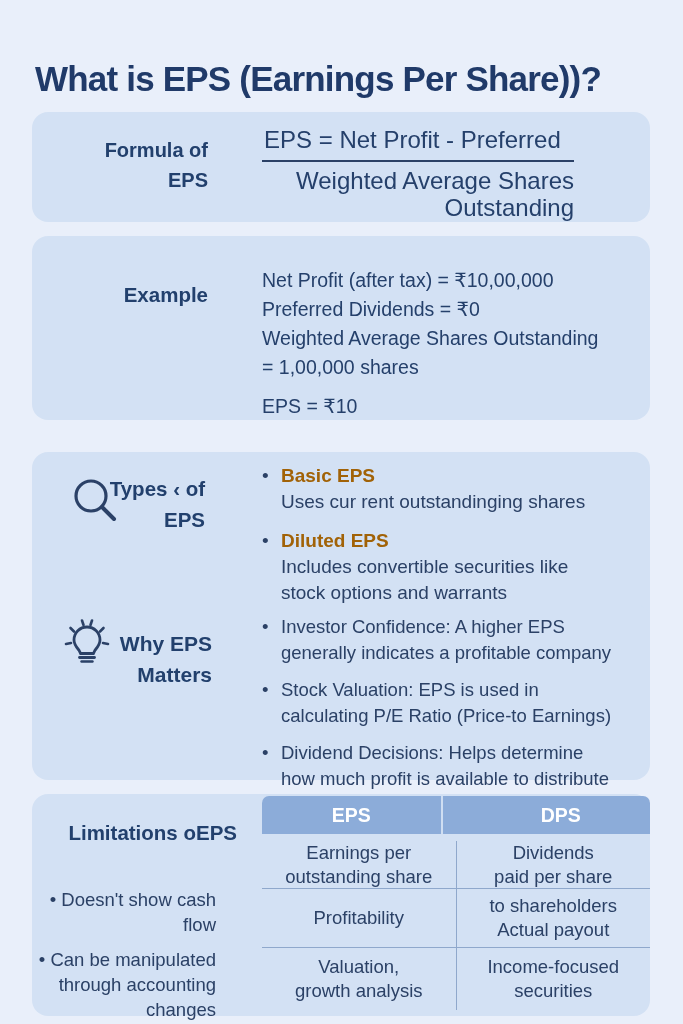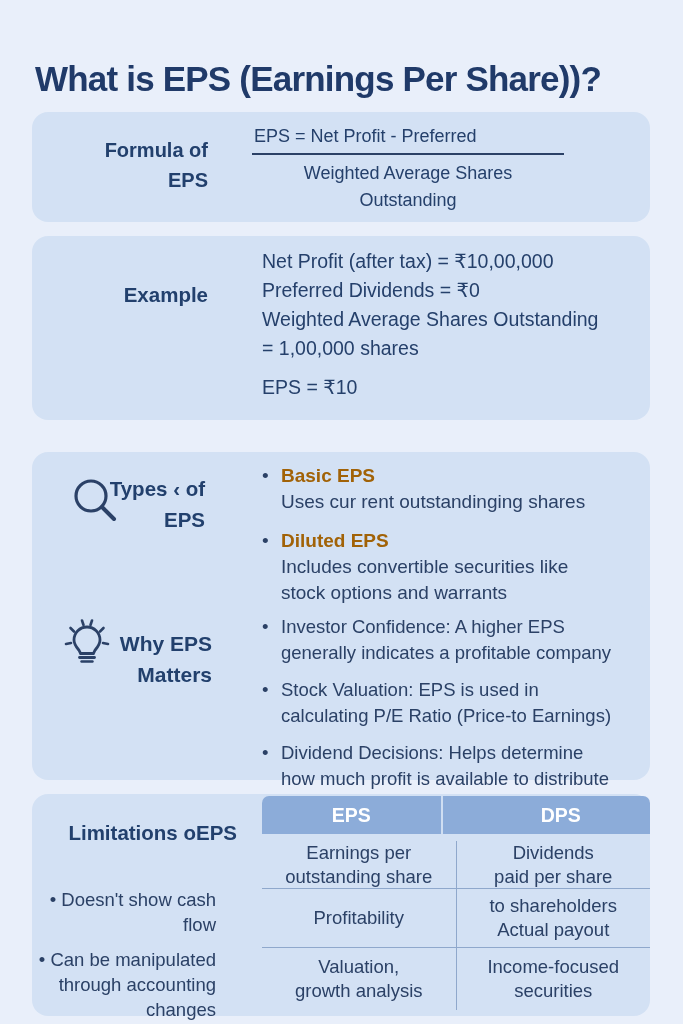--- a/index.html
+++ b/index.html
@@ -12,29 +12,29 @@
   #card-example{top:236px;height:184px;}
   #card-types{top:432px;height:203px;margin-top:20px;}
   #card-why{top:604px;height:176px;}
   #card-limitations{top:794px;height:222px;}
 
   .col-label{position:absolute;left:0;width:176px;text-align:right;font-weight:700;color:#22406d;}
   .lbl-line{display:block;}
 
   
   #card-formula .col-label{top:23px;font-size:20px;line-height:30px;}
-  .formula{position:absolute;left:220px;top:14px;width:312px;font-size:18px;color:#25406b;}
+  .formula{position:absolute;left:230px;top:14px;width:312px;font-size:24px;color:#25406b;}
   .numer{text-align:left;padding-left:2px;}
   .frac-line{height:0;border-bottom:2.2px solid #2b4166;margin:6px 0 5px;}
-  .denom{text-align:center;line-height:27px;}
+  .denom{text-align:right;line-height:27px;}
   .denom span{display:block;}
 
   
   #card-example .col-label{top:47px;font-size:20.5px;}
-  .ex-lines{position:absolute;left:230px;top:11px;font-size:19.5px;line-height:29px;color:#25406b;}
+  .ex-lines{position:absolute;left:230px;top:30px;font-size:19.5px;line-height:29px;color:#25406b;}
   .ex-lines span{display:block;}
   .ex-result{margin-top:10px;}
 
   
   .icon-box{position:absolute;}
   #magnifier-box{left:36px;top:22px;width:56px;height:56px;}
   #bulb-box{left:26px;top:13px;width:58px;height:58px;}
   .icon-box svg{width:100%;height:100%;display:block;}
 
   

